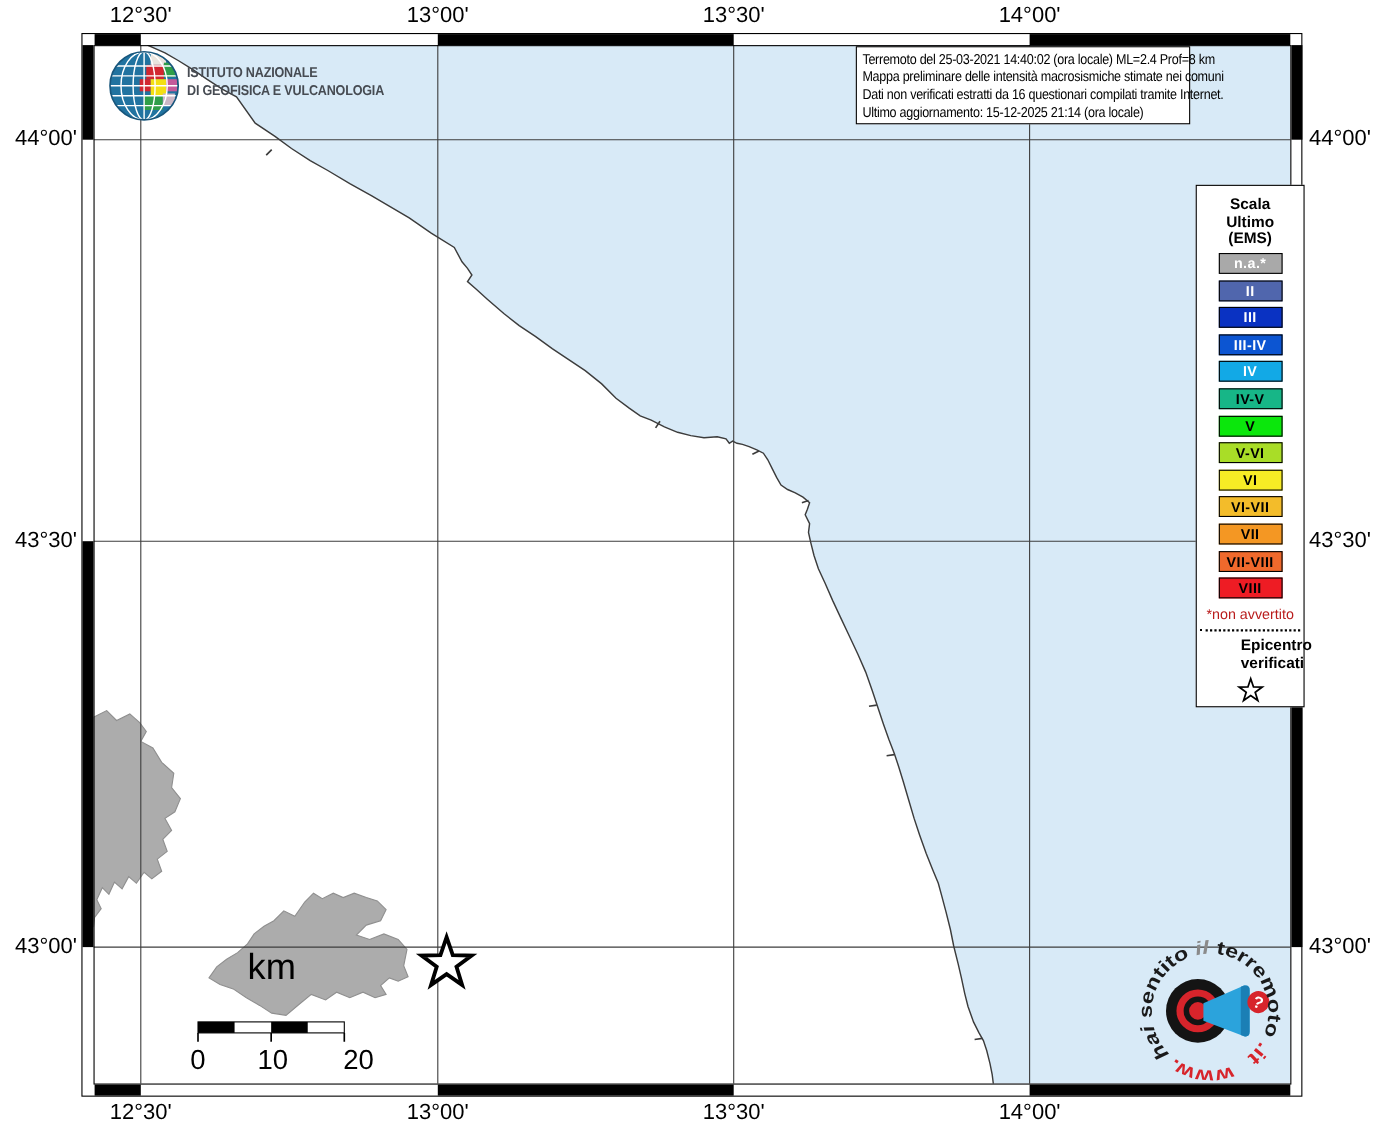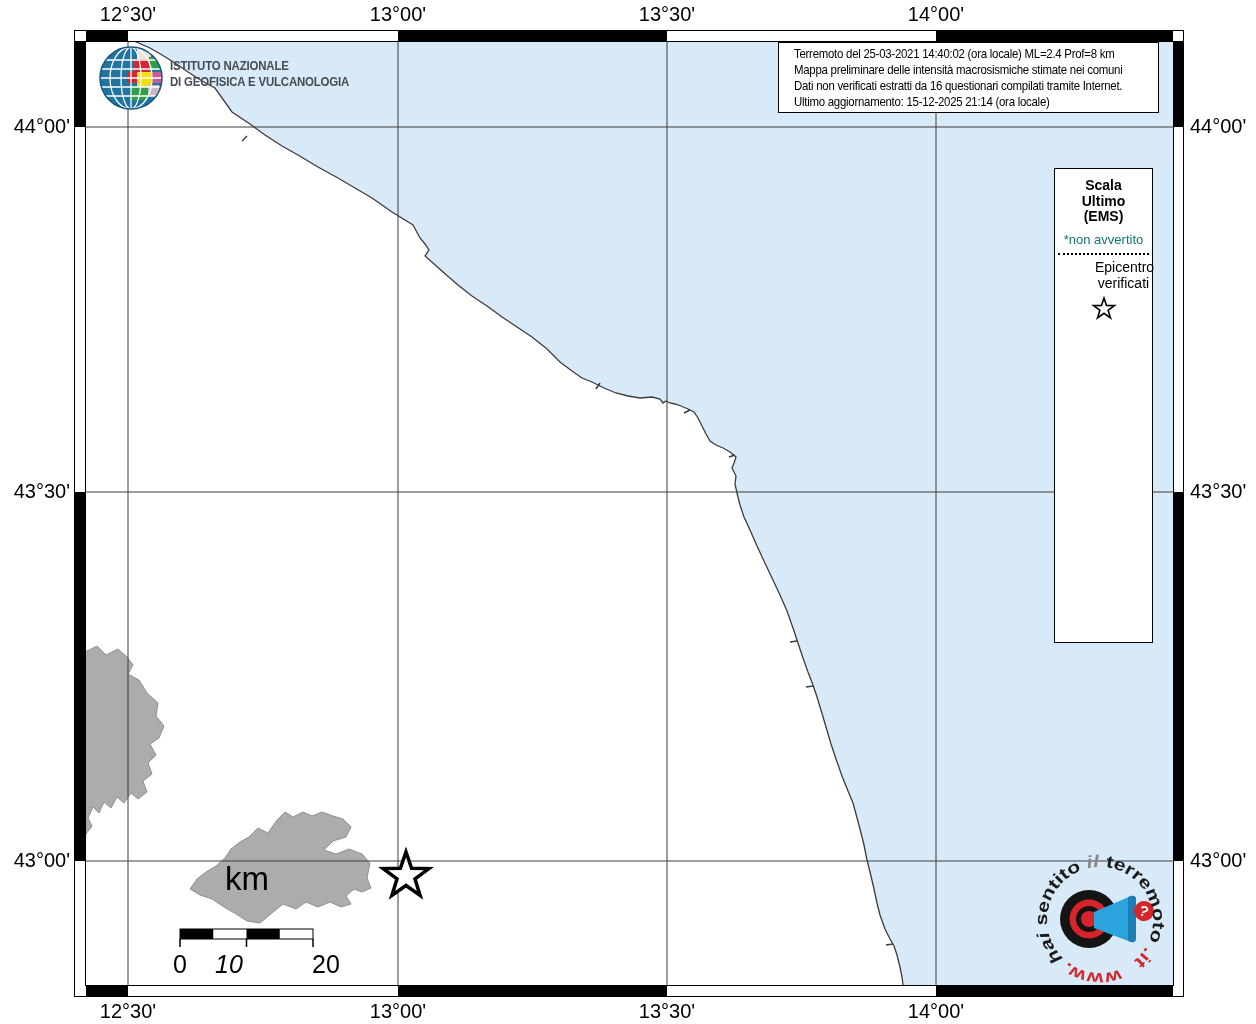--- a/index.html
+++ b/index.html
@@ -19,42 +19,42 @@
   
   .axis-label { position:absolute; font-size:20px; color:#000; white-space:nowrap; }
   .axis-top, .axis-bottom { width:90px; text-align:center; }
   .axis-left  { width:70px; text-align:right; }
   .axis-right { width:70px; text-align:left; }
 
   
   .map-svg { position:absolute; left:85px; top:41px; }
 
   
-  .info-box { position:absolute; left:778px; top:42px; width:381px; height:71px;
-              background:#fff; border:1px solid #000; padding:3px 15px; z-index:30; }
+  .info-box { position:absolute; left:778px; top:42px; width:304px; height:71px;
+              background:#fff; border:1px solid #000; padding:3px 5px; z-index:30; }
   .info-line { font-size:13px; line-height:16px; color:#000; letter-spacing:-0.3px;
                transform:scaleX(0.88); transform-origin:0 0; white-space:nowrap; }
 
   
   .ingv { position:absolute; left:97px; top:44px; z-index:20; }
   .ingv-text { position:absolute; left:170px; top:58px; z-index:20; color:#464b52;
                font-weight:bold; font-size:13px; line-height:16px; letter-spacing:-0.2px;
                transform:scaleX(0.88); transform-origin:0 0; white-space:nowrap; }
 
   
-  .legend { position:absolute; left:1054px; top:168px; width:99px; height:475px;
+  .legend { position:absolute; left:1087px; top:168px; width:99px; height:475px;
             background:#fff; border:1px solid #000; z-index:30; text-align:center; }
   .legend-title { font-weight:bold; font-size:14px; line-height:15.5px; color:#000; }
   .legend-title-wrap { margin-top:9px; }
   .swatch { width:58px; height:19px; margin:5.6px auto 0; border:1px solid #000;
             font-weight:bold; font-size:13px; line-height:17px; letter-spacing:0.4px;
             text-align:center; }
-  .legend-foot { margin-top:7px; font-size:13px; color:#0f766e; }
+  .legend-foot { margin-top:7px; font-size:13px; color:#b91c1c; }
   .legend-divider { margin:6px 3px 4px; border-top:2px dotted #000; }
-  .legend-epi { font-weight:normal; font-size:14px; line-height:16px; color:#000;padding-left:40px; }
+  .legend-epi { font-weight:bold; font-size:14px; line-height:16px; color:#000;padding-left:40px; }
   .legend-star { margin-top:4px; }
 
   
   .scale-label { position:absolute; font-size:25px; color:#000; text-align:center; z-index:5; }
   .scale-km { position:absolute; font-size:33px; color:#000; text-align:center; z-index:5; }
 
   
   .watermark { position:absolute; left:1028px; top:848px; z-index:25; }
 </style>
 </head>
@@ -156,21 +156,21 @@
   <div class="axis-label axis-bottom" style="left:891px; top:1000px;">14°00'</div>
   <div class="axis-label axis-left" style="left:0px; top:115px;">44°00'</div>
   <div class="axis-label axis-left" style="left:0px; top:480px;">43°30'</div>
   <div class="axis-label axis-left" style="left:0px; top:849px;">43°00'</div>
   <div class="axis-label axis-right" style="left:1190px; top:115px;">44°00'</div>
   <div class="axis-label axis-right" style="left:1190px; top:480px;">43°30'</div>
   <div class="axis-label axis-right" style="left:1190px; top:849px;">43°00'</div>
 
   <div class="scale-km" style="left:206px; top:860px; width:82px;">km</div>
   <div class="scale-label" style="left:160px; top:950px; width:40px;">0</div>
-  <div class="scale-label" style="left:209px; top:950px; width:40px;font-style:italic;">10</div>
+  <div class="scale-label" style="left:228px; top:950px; width:40px;">10</div>
   <div class="scale-label" style="left:306px; top:950px; width:40px;">20</div>
 
   <svg class="ingv" width="68" height="68" viewBox="0 0 68 68">
     <defs>
         <clipPath id="globeclip">
           <circle cx="34" cy="34" r="31"></circle>
         </clipPath>
       </defs>
     <g clip-path="url(#globeclip)">
       <rect x="0" y="0" width="68" height="68" fill="#2173a0"></rect>
@@ -206,20 +206,35 @@
     <div class="info-line">Dati non verificati estratti da 16 questionari compilati tramite Internet.</div>
     <div class="info-line">Ultimo aggiornamento: 15-12-2025 21:14 (ora locale)</div>
   </div>
 
   <div class="legend">
     <div class="legend-title-wrap">
       <div class="legend-title">Scala</div>
       <div class="legend-title">Ultimo</div>
       <div class="legend-title">(EMS)</div>
     </div>
+    <div id="legend-swatches">
+        <div class="swatch" style="background: rgb(169, 169, 169); color: rgb(255, 255, 255);">n.a.*</div>
+        <div class="swatch" style="background: rgb(80, 102, 173); color: rgb(255, 255, 255);">II</div>
+        <div class="swatch" style="background: rgb(10, 50, 194); color: rgb(255, 255, 255);">III</div>
+        <div class="swatch" style="background: rgb(12, 85, 210); color: rgb(255, 255, 255);">III-IV</div>
+        <div class="swatch" style="background: rgb(18, 169, 230); color: rgb(255, 255, 255);">IV</div>
+        <div class="swatch" style="background: rgb(23, 182, 135); color: rgb(0, 0, 0);">IV-V</div>
+        <div class="swatch" style="background: rgb(11, 231, 12); color: rgb(0, 0, 0);">V</div>
+        <div class="swatch" style="background: rgb(169, 221, 39); color: rgb(0, 0, 0);">V-VI</div>
+        <div class="swatch" style="background: rgb(247, 236, 37); color: rgb(0, 0, 0);">VI</div>
+        <div class="swatch" style="background: rgb(243, 188, 42); color: rgb(0, 0, 0);">VI-VII</div>
+        <div class="swatch" style="background: rgb(244, 151, 35); color: rgb(0, 0, 0);">VII</div>
+        <div class="swatch" style="background: rgb(240, 105, 44); color: rgb(0, 0, 0);">VII-VIII</div>
+        <div class="swatch" style="background: rgb(238, 28, 36); color: rgb(0, 0, 0);">VIII</div>
+      </div>
     <div class="legend-foot">*non avvertito</div>
     <div class="legend-divider"></div>
     <div class="legend-epi">Epicentro</div>
     <div class="legend-epi">verificati</div>
     <svg class="legend-star" width="26" height="26" viewBox="0 0 26 26">
       <path fill="#ffffff" stroke="#000" stroke-width="1.6" d="M13,3 L15.53,10.52 L23.46,10.6 L17.09,15.33 L19.47,22.9 L13,18.3
                L6.53,22.9 L8.91,15.33 L2.54,10.6 L10.47,10.52 Z"></path>
     </svg>
   </div>
 

